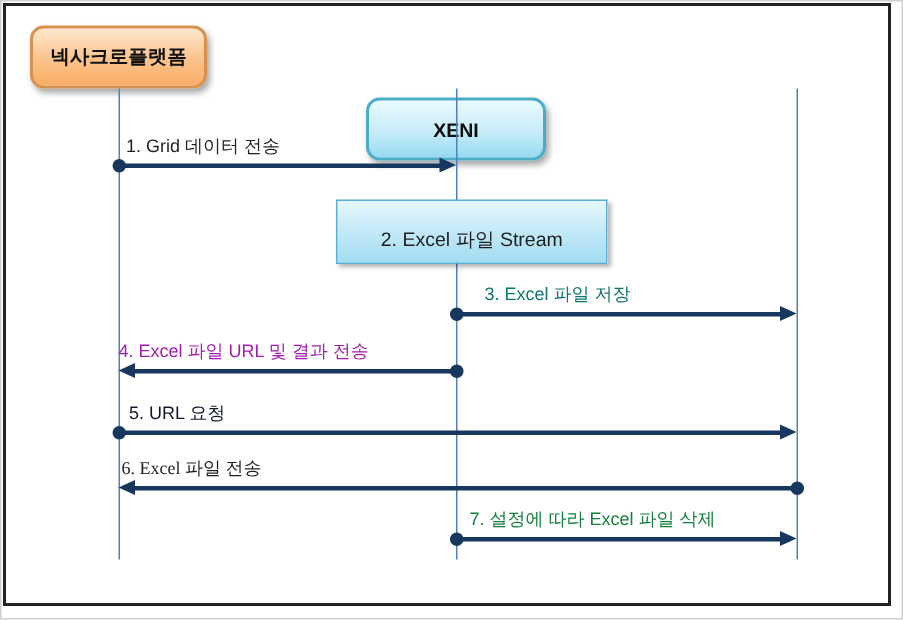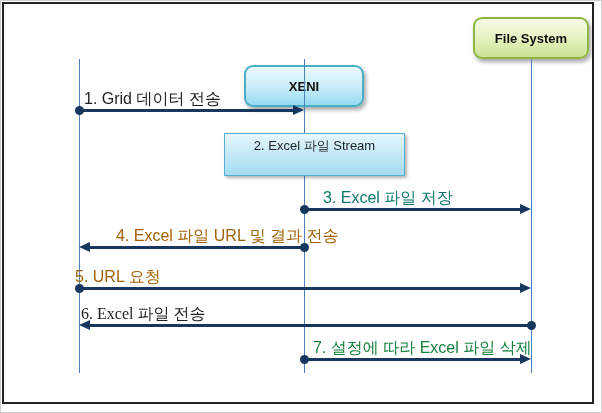--- a/index.html
+++ b/index.html
@@ -10,63 +10,63 @@
   .actor{position:absolute;top:13px;height:42px;border-radius:9px;display:flex;align-items:center;justify-content:center;
          font-weight:bold;font-size:13px;color:#101010;box-sizing:border-box;
          box-shadow:2px 3px 4px rgba(0,0,0,0.35);}
   .actor-0{left:16px;width:118px;}
   .actor-1{left:240px;width:120px;margin-top:48px;}
   .actor-2{left:469px;width:116px;}
 
   .lifeline{position:absolute;top:55px;width:1px;height:314px;}
 
   .note{position:absolute;left:220px;top:129px;width:181px;height:43px;box-sizing:border-box;
-        text-align:center;font-size:13px;line-height:19px;color:#1f1f1f;padding-top:2px;
+        text-align:center;font-size:13px;line-height:19px;color:#1f1f1f;padding-top:16px;
         box-shadow:2px 2px 3px rgba(0,0,0,0.3);}
 
-  .msg-label{position:absolute;font-size:16px;color:#1f1f1f;white-space:nowrap;}
+  .msg-label{position:absolute;font-size:12px;color:#1f1f1f;white-space:nowrap;}
   .msg-line{position:absolute;height:3px;}
   .msg-dot{position:absolute;width:9px;height:9px;border-radius:50%;}
   .msg-head{position:absolute;width:0;height:0;border-top:5px solid transparent;border-bottom:5px solid transparent;}
 </style>
 </head>
 <body>
 
 <div class="canvas">
   <div class="frame">
 
+    <div class="actor actor-0" style="background: linear-gradient(rgb(253, 231, 207), rgb(251, 194, 138) 55%, rgb(249, 173, 102)); border: 2px solid rgb(216, 144, 78);">
+      <span>넥사크로플랫폼</span>
+    </div>
     <div class="actor actor-1" style="background: linear-gradient(rgb(234, 250, 254), rgb(200, 236, 248) 55%, rgb(149, 218, 241)); border: 2px solid rgb(75, 172, 198);">
       <span>XENI</span>
-    </div>
-    <div class="actor actor-2" style="background: linear-gradient(rgb(248, 252, 234), rgb(226, 241, 189) 55%, rgb(203, 226, 148)); border: 2px solid rgb(142, 180, 67);">
-      <span>File System</span>
     </div>
 
     <div class="lifeline" id="life-nexacro" style="left: 75px; background: rgb(79, 129, 189);"></div>
     <div class="lifeline" id="life-xeni" style="left: 300px; background: rgb(79, 129, 189);"></div>
     <div class="lifeline" id="life-filesystem" style="left: 527px; background: rgb(79, 129, 189);"></div>
 
     <div class="note" id="note-box" style="background: linear-gradient(rgb(230, 247, 253), rgb(195, 233, 247) 50%, rgb(163, 220, 242)); border: 1px solid rgb(88, 174, 211);">
       <div>2. Excel 파일 Stream</div>
     </div>
 
     <div id="arrow-layer">
         <span class="msg-label" style="left: 80px; top: 85px; color: rgb(31, 31, 31);">1. Grid 데이터 전송</span>
         <div class="msg-line" style="background: rgb(23, 55, 94); top: 105px; left: 75px; width: 215px;"></div>
         <div class="msg-dot" style="background: rgb(23, 55, 94); left: 71px; top: 102px;"></div>
         <div class="msg-head" style="top: 101px; border-left: 11px solid rgb(23, 55, 94); left: 289px;"></div>
         <span class="msg-label" style="left: 319px; top: 184px; color: #0f766e;">3. Excel 파일 저장</span>
         <div class="msg-line" style="background: rgb(23, 55, 94); top: 204px; left: 300px; width: 217px;"></div>
         <div class="msg-dot" style="background: rgb(23, 55, 94); left: 296px; top: 201px;"></div>
         <div class="msg-head" style="top: 200px; border-left: 11px solid rgb(23, 55, 94); left: 516px;"></div>
-        <span class="msg-label" style="left: 75px; top: 222px; color: #a16207; padding-left: 37px;">4. Excel 파일 URL 및 결과 전송</span>
+        <span class="msg-label" style="left: 75px; top: 222px; color: #a21caf;">4. Excel 파일 URL 및 결과 전송</span>
         <div class="msg-line" style="background: rgb(23, 55, 94); top: 242px; left: 85px; width: 215px;"></div>
         <div class="msg-dot" style="background: rgb(23, 55, 94); left: 296px; top: 239px;"></div>
         <div class="msg-head" style="top: 238px; border-right: 11px solid rgb(23, 55, 94); left: 75px;"></div>
-        <span class="msg-label" style="left: 71px; top: 263px; color: #a16207;">5. URL 요청</span>
+        <span class="msg-label" style="left: 82px; top: 263px; color: #0f172a;">5. URL 요청</span>
         <div class="msg-line" style="background: rgb(23, 55, 94); top: 283px; left: 75px; width: 442px;"></div>
         <div class="msg-dot" style="background: rgb(23, 55, 94); left: 71px; top: 280px;"></div>
         <div class="msg-head" style="top: 279px; border-left: 11px solid rgb(23, 55, 94); left: 516px;"></div>
         <span class="msg-label" style="left: 77px; top: 300px; color: rgb(31, 31, 31); font-family: Liberation Serif, serif;">6. Excel 파일 전송</span>
         <div class="msg-line" style="background: rgb(23, 55, 94); top: 320px; left: 85px; width: 442px;"></div>
         <div class="msg-dot" style="background: rgb(23, 55, 94); left: 523px; top: 317px;"></div>
         <div class="msg-head" style="top: 316px; border-right: 11px solid rgb(23, 55, 94); left: 75px;"></div>
         <span class="msg-label" style="left: 309px; top: 334px; color: #15803d;">7. 설정에 따라 Excel 파일 삭제</span>
         <div class="msg-line" style="background: rgb(23, 55, 94); top: 354px; left: 300px; width: 217px;"></div>
         <div class="msg-dot" style="background: rgb(23, 55, 94); left: 296px; top: 351px;"></div>

